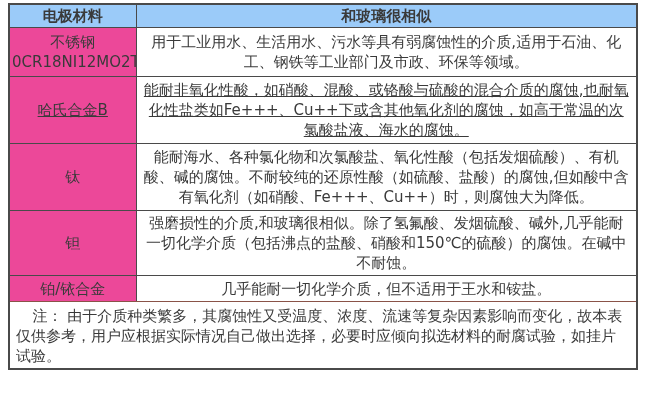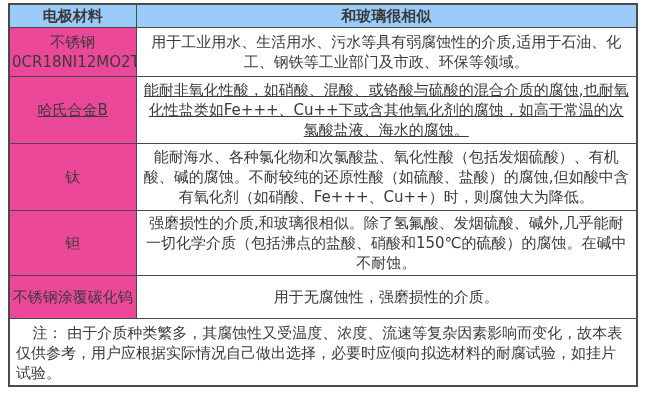--- a/index.html
+++ b/index.html
@@ -93,22 +93,22 @@
       <td class="perf">能耐非氧化性酸，如硝酸、混酸、或铬酸与硫酸的混合介质的腐蚀,也耐氧化性盐类如Fe+++、Cu++下或含其他氧化剂的腐蚀，如高于常温的次氯酸盐液、海水的腐蚀。</td>
     </tr>
     <tr class="r4">
       <td class="material">钛</td>
       <td class="perf">能耐海水、各种氯化物和次氯酸盐、氧化性酸（包括发烟硫酸）、有机酸、碱的腐蚀。不耐较纯的还原性酸（如硫酸、盐酸）的腐蚀,但如酸中含有氧化剂（如硝酸、Fe+++、Cu++）时，则腐蚀大为降低。</td>
     </tr>
     <tr class="r5">
       <td class="material">钽</td>
       <td class="perf">强磨损性的介质,和玻璃很相似。除了氢氟酸、发烟硫酸、碱外,几乎能耐一切化学介质（包括沸点的盐酸、硝酸和150℃的硫酸）的腐蚀。在碱中不耐蚀。</td>
     </tr>
-    <tr class="r7">
-      <td class="material">不锈钢涂覆碳化钨</td>
-      <td class="perf">用于无腐蚀性，强磨损性的介质。</td>
+    <tr class="r6">
+      <td class="material">铂/铱合金</td>
+      <td class="perf">几乎能耐一切化学介质，但不适用于王水和铵盐。</td>
     </tr>
     <tr class="note-row">
       <td class="note-cell" colspan="2">注： 由于介质种类繁多，其腐蚀性又受温度、浓度、流速等复杂因素影响而变化，故本表仅供参考，用户应根据实际情况自己做出选择，必要时应倾向拟选材料的耐腐试验，如挂片试验。</td>
     </tr>
   </tbody>
     </table>
 </div>
 
 </body></html>

